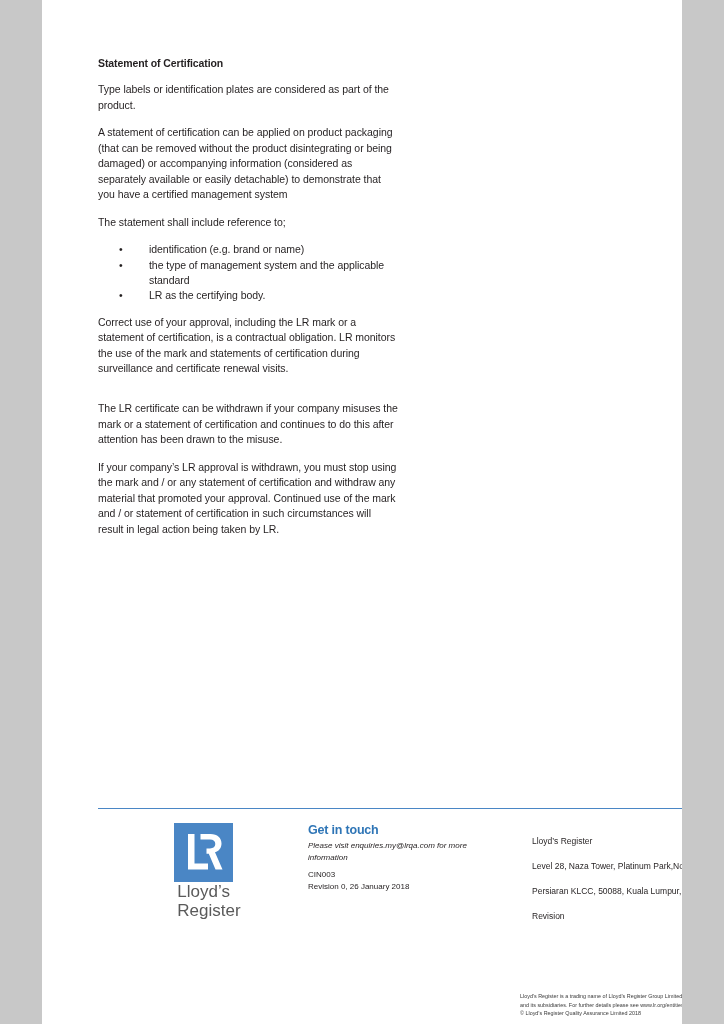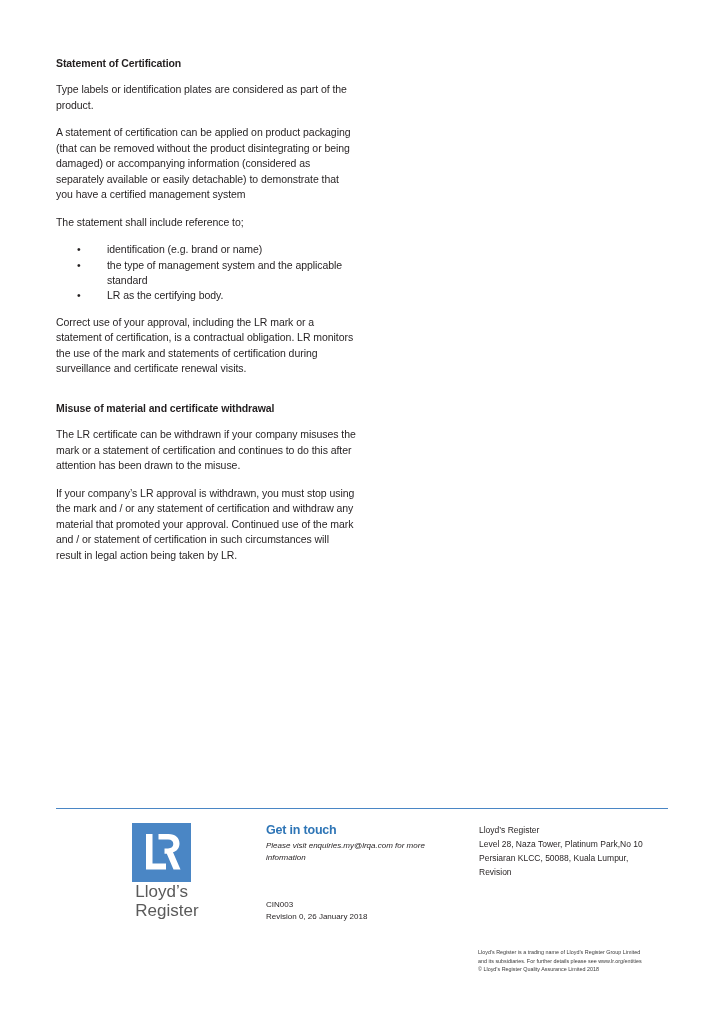--- a/index.html
+++ b/index.html
@@ -2,21 +2,21 @@
 <html><head>
 <meta charset="utf-8">
 <style>
   html, body {
     margin: 0;
     padding: 0;
     background: #c8c8c8;
   }
   .page {
     position: relative;
-    width: 724px;
+    width: 640px;
     height: 1024px;
     background: #ffffff;
     margin: 0 auto;
     overflow: hidden;
     font-family: "Liberation Sans", sans-serif;
     color: #231f20;
   }
 
   
   .content {
@@ -128,32 +128,32 @@
     font-size: 8px;
     line-height: 1.42;
     color: #231f20;
     margin: 0;
     font-style: italic;
   }
   .touch-block2 {
     margin-top: 12px;
   }
   .doc-code {
-    margin-top: 36px;
+    margin-top: 6px;
     font-size: 8px;
     line-height: 1.45;
     color: #231f20;
   }
 
   
   .addr-line {
     font-size: 8.5px;
     line-height: 1.5;
     color: #231f20;
-    margin: 1px;
+    margin: 12px;
   }
   .legal {
     margin-top: 70px;
     font-size: 5.4px;
     line-height: 1.55;
     color: #3a3a3a;
   }
   .legal div { white-space: nowrap; }
 </style>
 </head>
@@ -184,21 +184,20 @@
           <span>LR as the certifying body.</span>
         </li>
       </ul>
 
       <p class="para last">Correct use of your approval, including the LR mark or a statement of certification, is a contractual obligation.  LR monitors the use of the mark and statements of certification during surveillance and certificate renewal visits.</p>
     </div>
 
     <div class="gap-section"></div>
 
     <div>
-      <h2 class="sec-heading">Misuse of material and certificate withdrawal</h2>
 
       <p class="para">The LR certificate can be withdrawn if your company misuses the mark or a statement of certification and continues to do this after attention has been drawn to the misuse.</p>
       <p class="para last">If your company’s LR approval is withdrawn, you must stop using the mark and / or any statement of certification and withdraw any material that promoted your approval. Continued use of the mark and / or statement of certification in such circumstances will result in legal action being taken by LR.</p>
     </div>
 
   </div>
 
   <div class="footer">
     <div class="footer-rule"></div>
 

